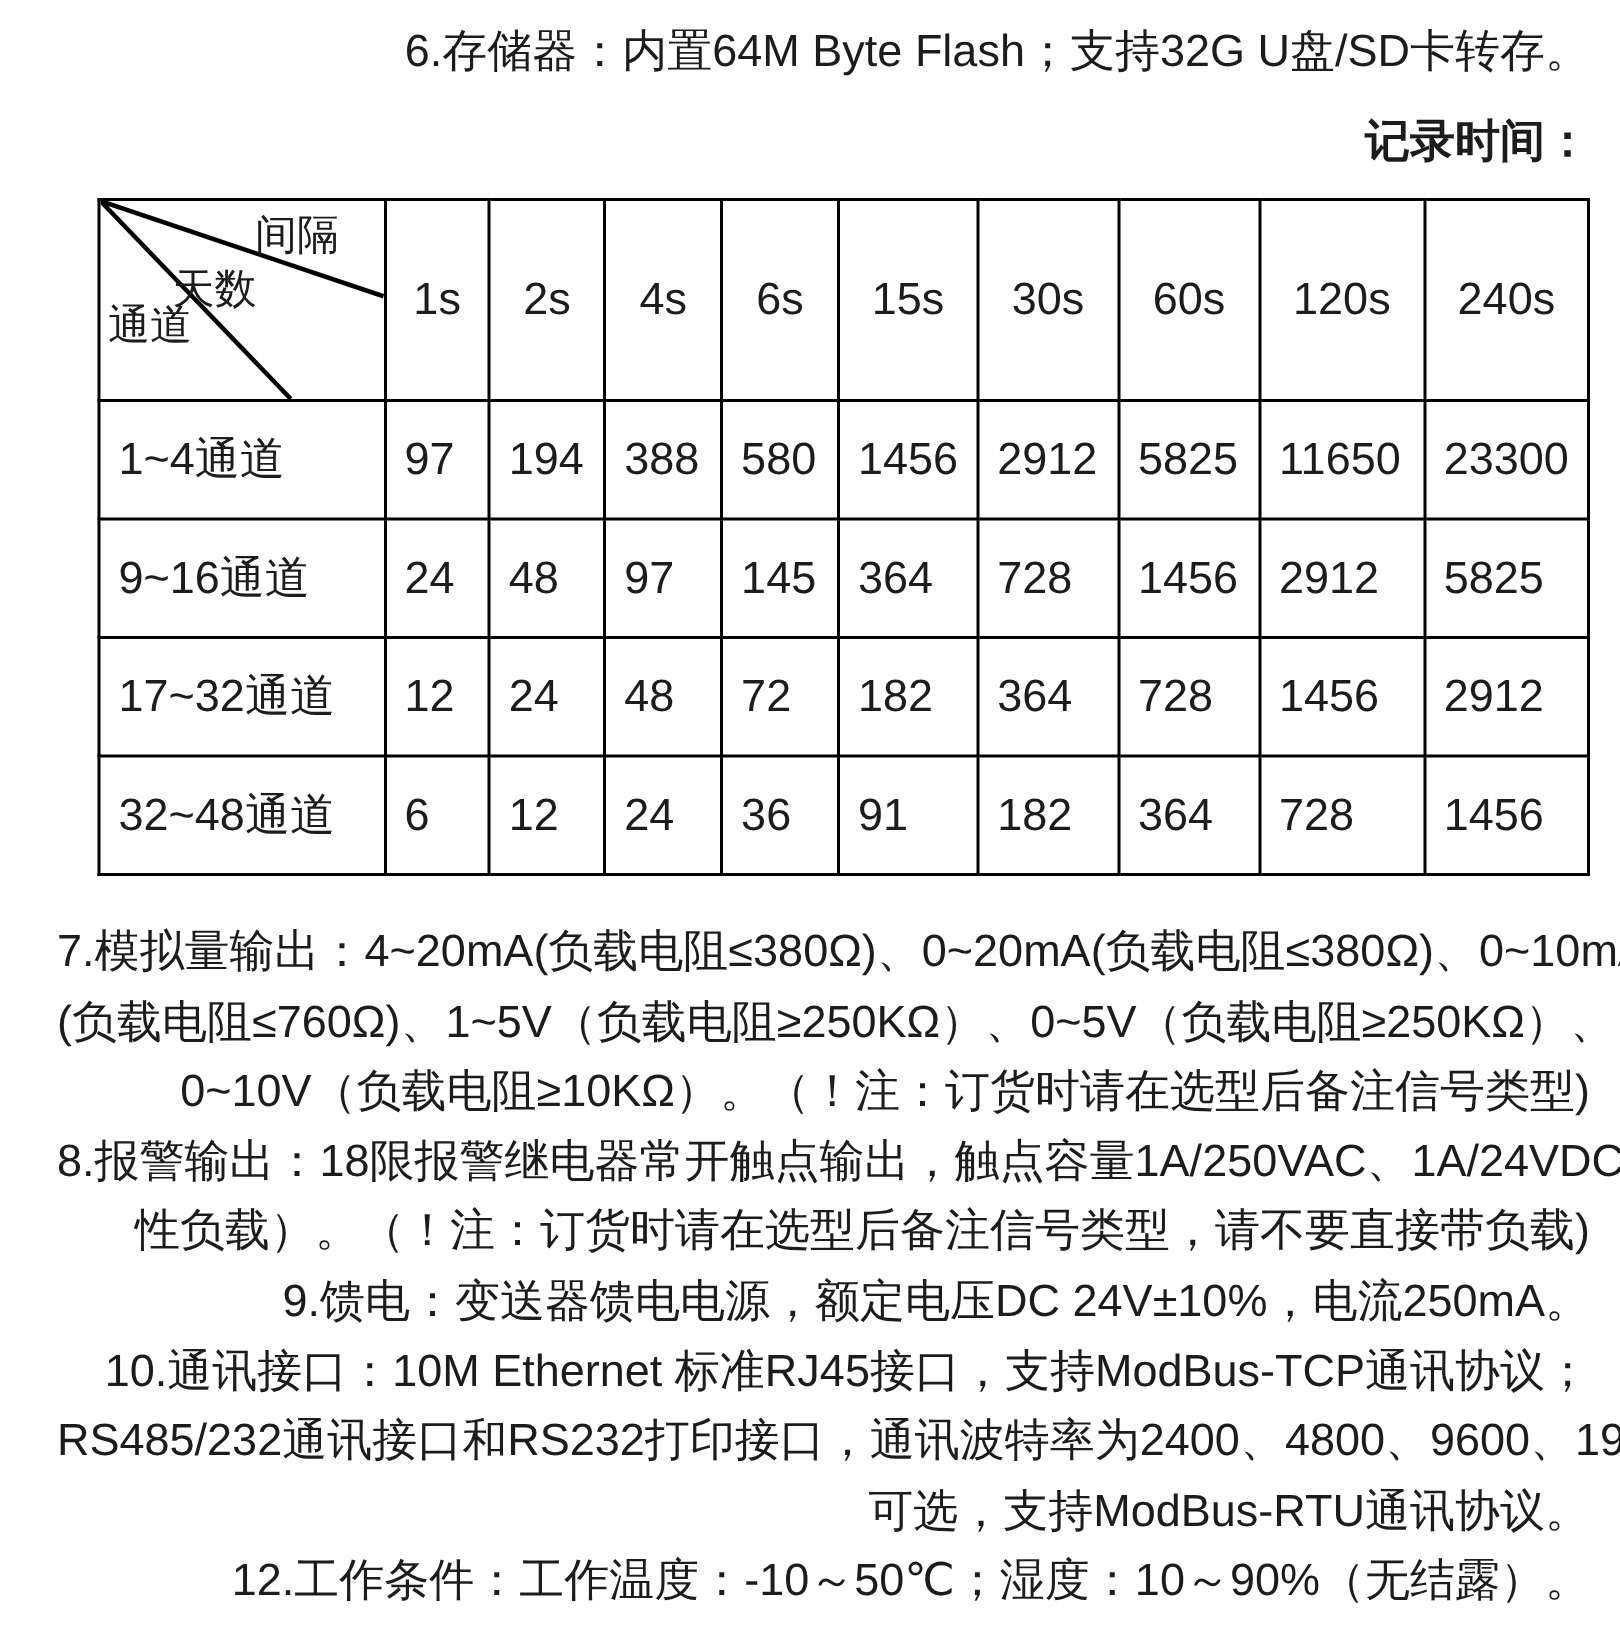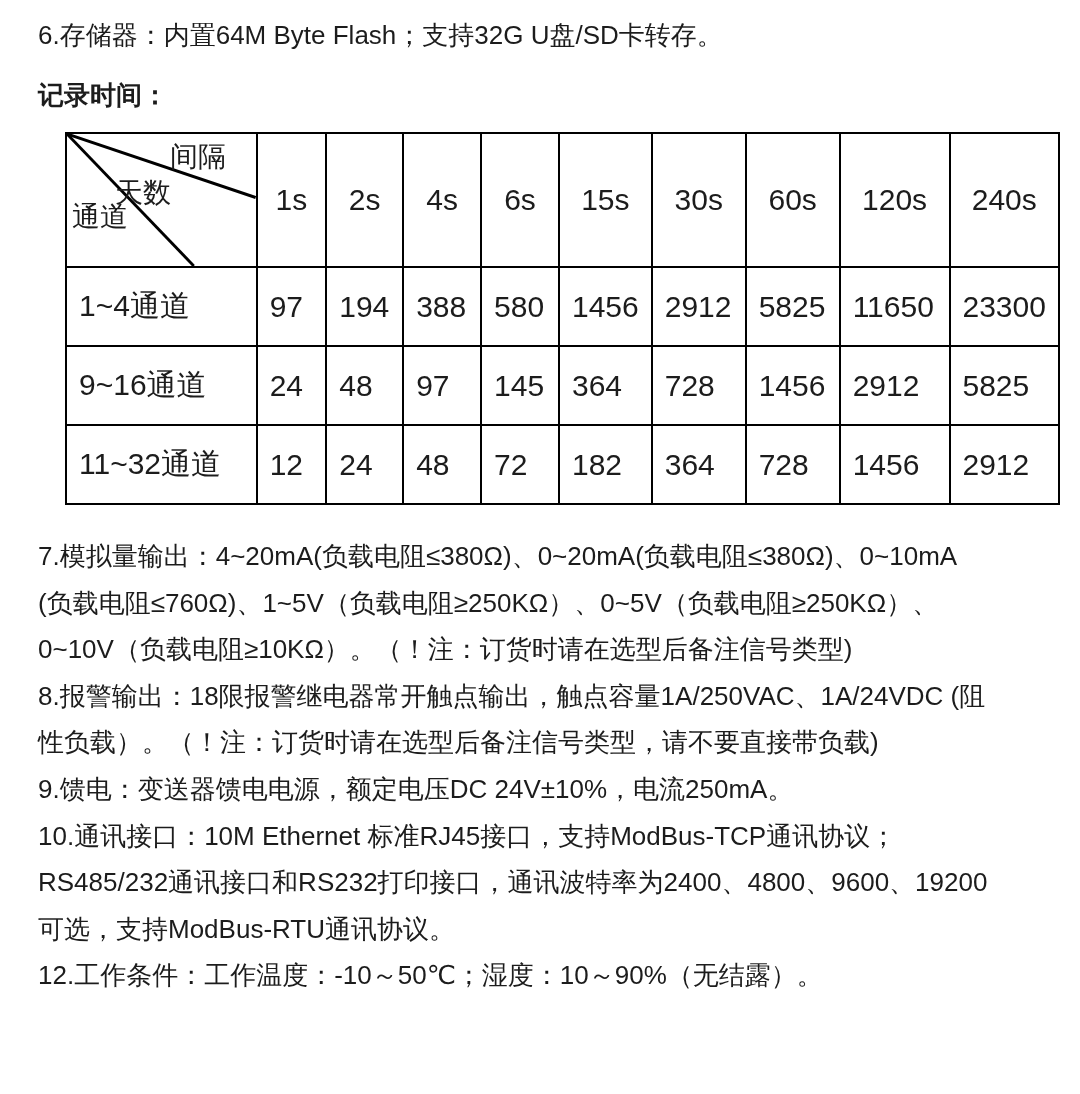--- a/index.html
+++ b/index.html
@@ -10,23 +10,24 @@
     font-family: "Liberation Sans", "DejaVu Sans", sans-serif;
   }
   .doc {
     width: 1080px;
     height: 1094px;
     box-sizing: border-box;
     padding: 10px 20px 0 38px;
     overflow: hidden;
   }
   .line {
-    font-size: 26px;
+    font-size: 30px;
     line-height: 47px;
     white-space: nowrap;
+    text-align: right;
   }
   .intro-line { line-height: 50px; }
   .record-label { margin-top: 10px; font-weight: bold; }
 
   table.rec {
     border-collapse: collapse;
     margin-top: 12px;
     margin-left: 27px;
     table-layout: fixed;
   }
@@ -115,30 +116,42 @@
       <td class="num">48</td>
       <td class="num">97</td>
       <td class="num">145</td>
       <td class="num">364</td>
       <td class="num">728</td>
       <td class="num">1456</td>
       <td class="num">2912</td>
       <td class="num">5825</td>
     </tr>
     <tr class="datarow">
-      <td class="rowlabel">11~32通道</td>
+      <td class="rowlabel">17~32通道</td>
       <td class="num">12</td>
       <td class="num">24</td>
       <td class="num">48</td>
       <td class="num">72</td>
       <td class="num">182</td>
       <td class="num">364</td>
       <td class="num">728</td>
       <td class="num">1456</td>
       <td class="num">2912</td>
+    </tr>
+    <tr class="datarow">
+      <td class="rowlabel">32~48通道</td>
+      <td class="num">6</td>
+      <td class="num">12</td>
+      <td class="num">24</td>
+      <td class="num">36</td>
+      <td class="num">91</td>
+      <td class="num">182</td>
+      <td class="num">364</td>
+      <td class="num">728</td>
+      <td class="num">1456</td>
     </tr>
     </tbody>
   </table>
 
   <div class="specs">
     <div class="line">7.模拟量输出：4~20mA(负载电阻≤380Ω)、0~20mA(负载电阻≤380Ω)、0~10mA</div>
     <div class="line">(负载电阻≤760Ω)、1~5V（负载电阻≥250KΩ）、0~5V（负载电阻≥250KΩ）、</div>
     <div class="line">0~10V（负载电阻≥10KΩ）。（！注：订货时请在选型后备注信号类型)</div>
     <div class="line">8.报警输出：18限报警继电器常开触点输出，触点容量1A/250VAC、1A/24VDC (阻</div>
     <div class="line">性负载）。（！注：订货时请在选型后备注信号类型，请不要直接带负载)</div>

